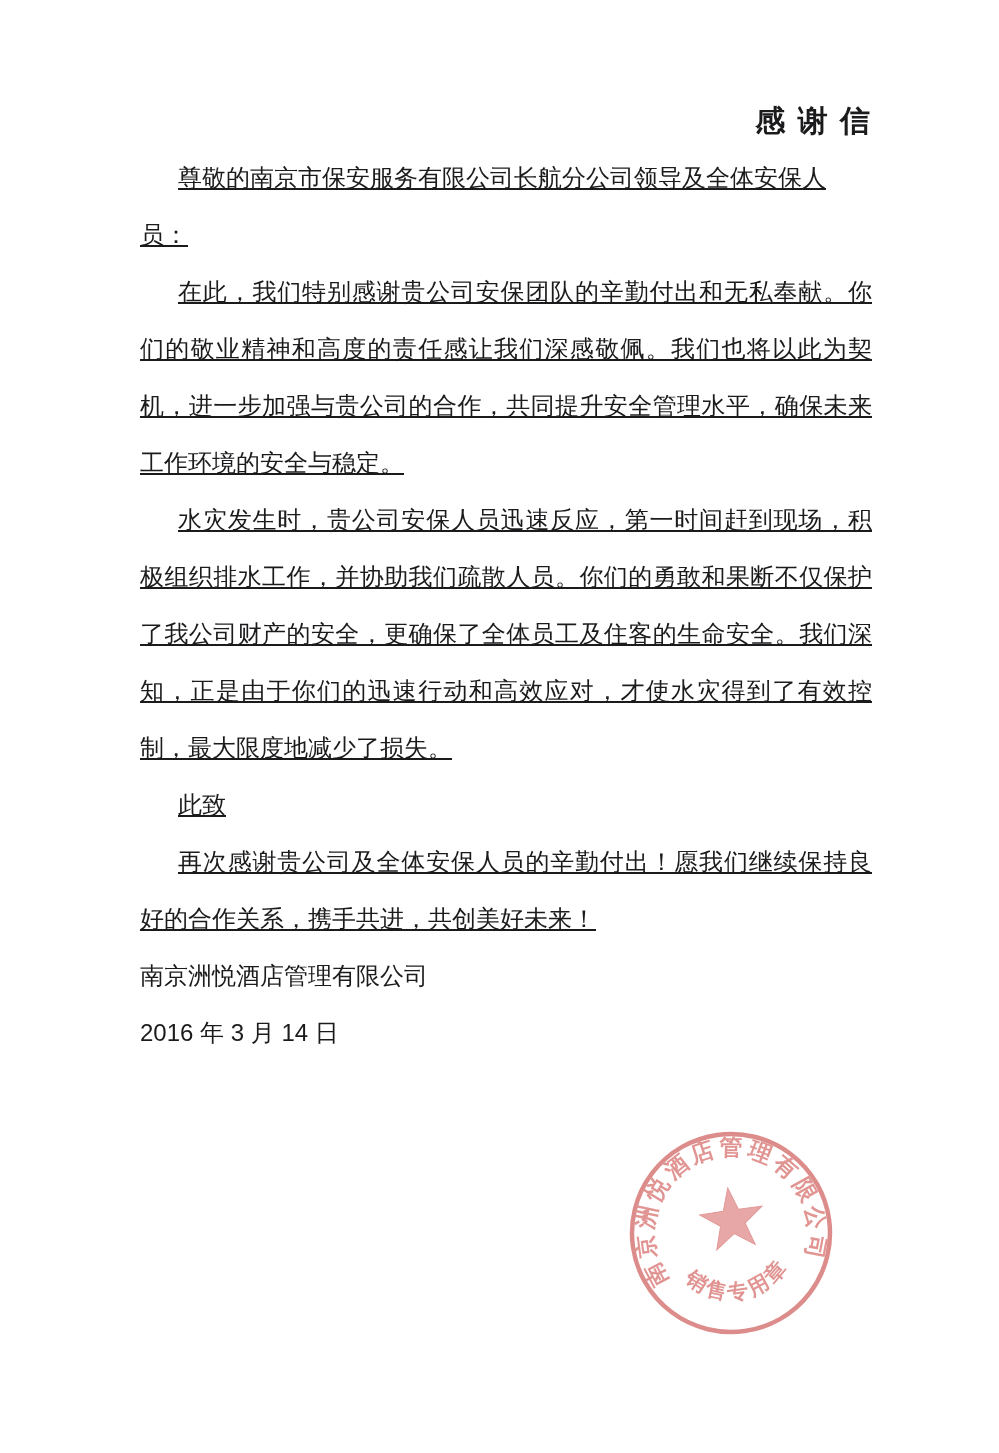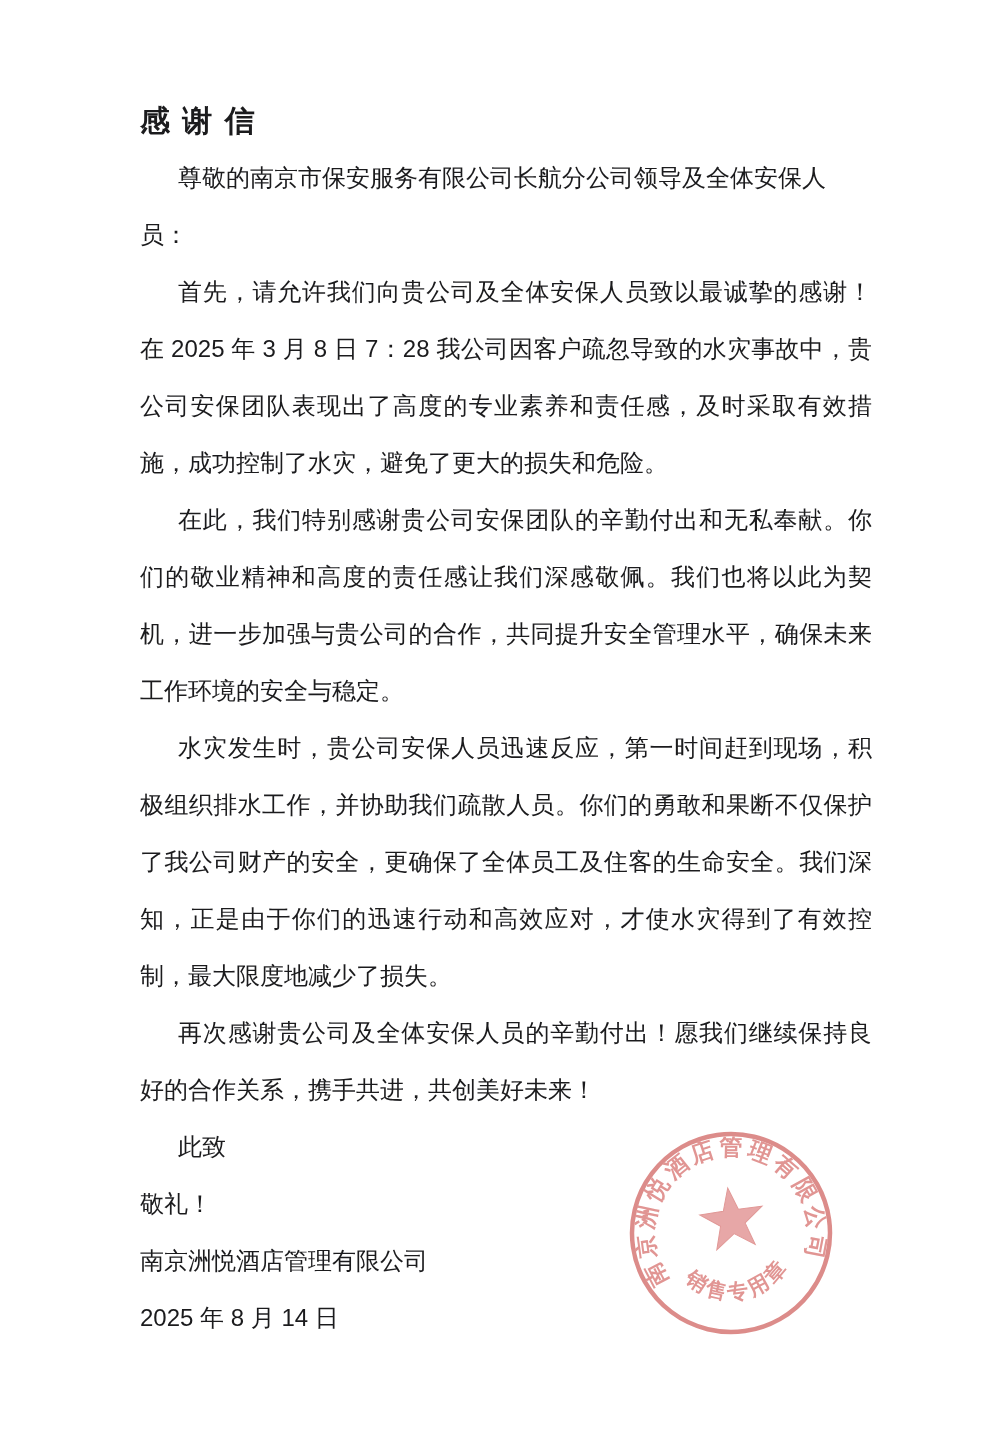--- a/index.html
+++ b/index.html
@@ -19,25 +19,25 @@
     width:732px;
     font-size:24px;
     line-height:57px;
     font-weight:500;
   }
   .content p { margin:0; }
   .title {
     margin:0;
     font-size:30px;
     font-weight:600;
-    text-align:left;
+    text-align:right;
     line-height:57px;
     letter-spacing:2px;
   }
-  .ind  { text-indent:38px; }
+  .ind  { text-indent:38px;text-decoration:underline; }
   .just { text-align:justify; }
   .sig  { margin-left:445px; position:relative; z-index:2; }
 
   
   .stamp {
     position:absolute;
     left:614px;
     top:1116px;
     width:234px;
     height:234px;
@@ -53,28 +53,26 @@
   .bottom-text { font-size:21px; letter-spacing:3px; font-weight:600; }
 </style>
 </head>
 <body>
 
 <div class="page">
 
   <div class="content">
     <h1 class="title">感 谢 信</h1>
     <p class="ind">尊敬的南京市保安服务有限公司长航分公司领导及全体安保人员：</p>
-    <p class="ind just">首先，请允许我们向贵公司及全体安保人员致以最诚挚的感谢！在 2025 年 3 月 8 日 7：28 我公司因客户疏忽导致的水灾事故中，贵公司安保团队表现出了高度的专业素养和责任感，及时采取有效措施，成功控制了水灾，避免了更大的损失和危险。</p>
     <p class="ind just">在此，我们特别感谢贵公司安保团队的辛勤付出和无私奉献。你们的敬业精神和高度的责任感让我们深感敬佩。我们也将以此为契机，进一步加强与贵公司的合作，共同提升安全管理水平，确保未来工作环境的安全与稳定。</p>
     <p class="ind just">水灾发生时，贵公司安保人员迅速反应，第一时间赶到现场，积极组织排水工作，并协助我们疏散人员。你们的勇敢和果断不仅保护了我公司财产的安全，更确保了全体员工及住客的生命安全。我们深知，正是由于你们的迅速行动和高效应对，才使水灾得到了有效控制，最大限度地减少了损失。</p>
+    <p class="ind">此致</p>
     <p class="ind just">再次感谢贵公司及全体安保人员的辛勤付出！愿我们继续保持良好的合作关系，携手共进，共创美好未来！</p>
-    <p class="ind">此致</p>
-    <p>敬礼！</p>
     <p class="sig">南京洲悦酒店管理有限公司</p>
-    <p class="sig">2025 年 8 月 14 日</p>
+    <p class="sig">2016 年 3 月 14 日</p>
   </div>
 
   <svg class="stamp" viewBox="-117 -117 234 234" xmlns="http://www.w3.org/2000/svg" xmlns:xlink="http://www.w3.org/1999/xlink">
     <defs>
       <path id="arcTop" d="M -68.9 36.6 A 78 78 0 1 1 69.5 35.4" fill="none"></path>
       <path id="arcBottom" d="M -50.6 42.4 A 66 66 0 0 0 50.6 42.4" fill="none"></path>
     </defs>
     <circle class="seal-border" cx="0" cy="0" r="99"></circle>
     <polygon class="seal-star" transform="translate(3,-12)" points="0,-33 7.6,-10.5 31.4,-10.2 12.4,4 19.4,26.7 0,13 -19.4,26.7 -12.4,4 -31.4,-10.2 -7.6,-10.5"></polygon>
     <text class="seal-text ring-text" text-anchor="middle">

